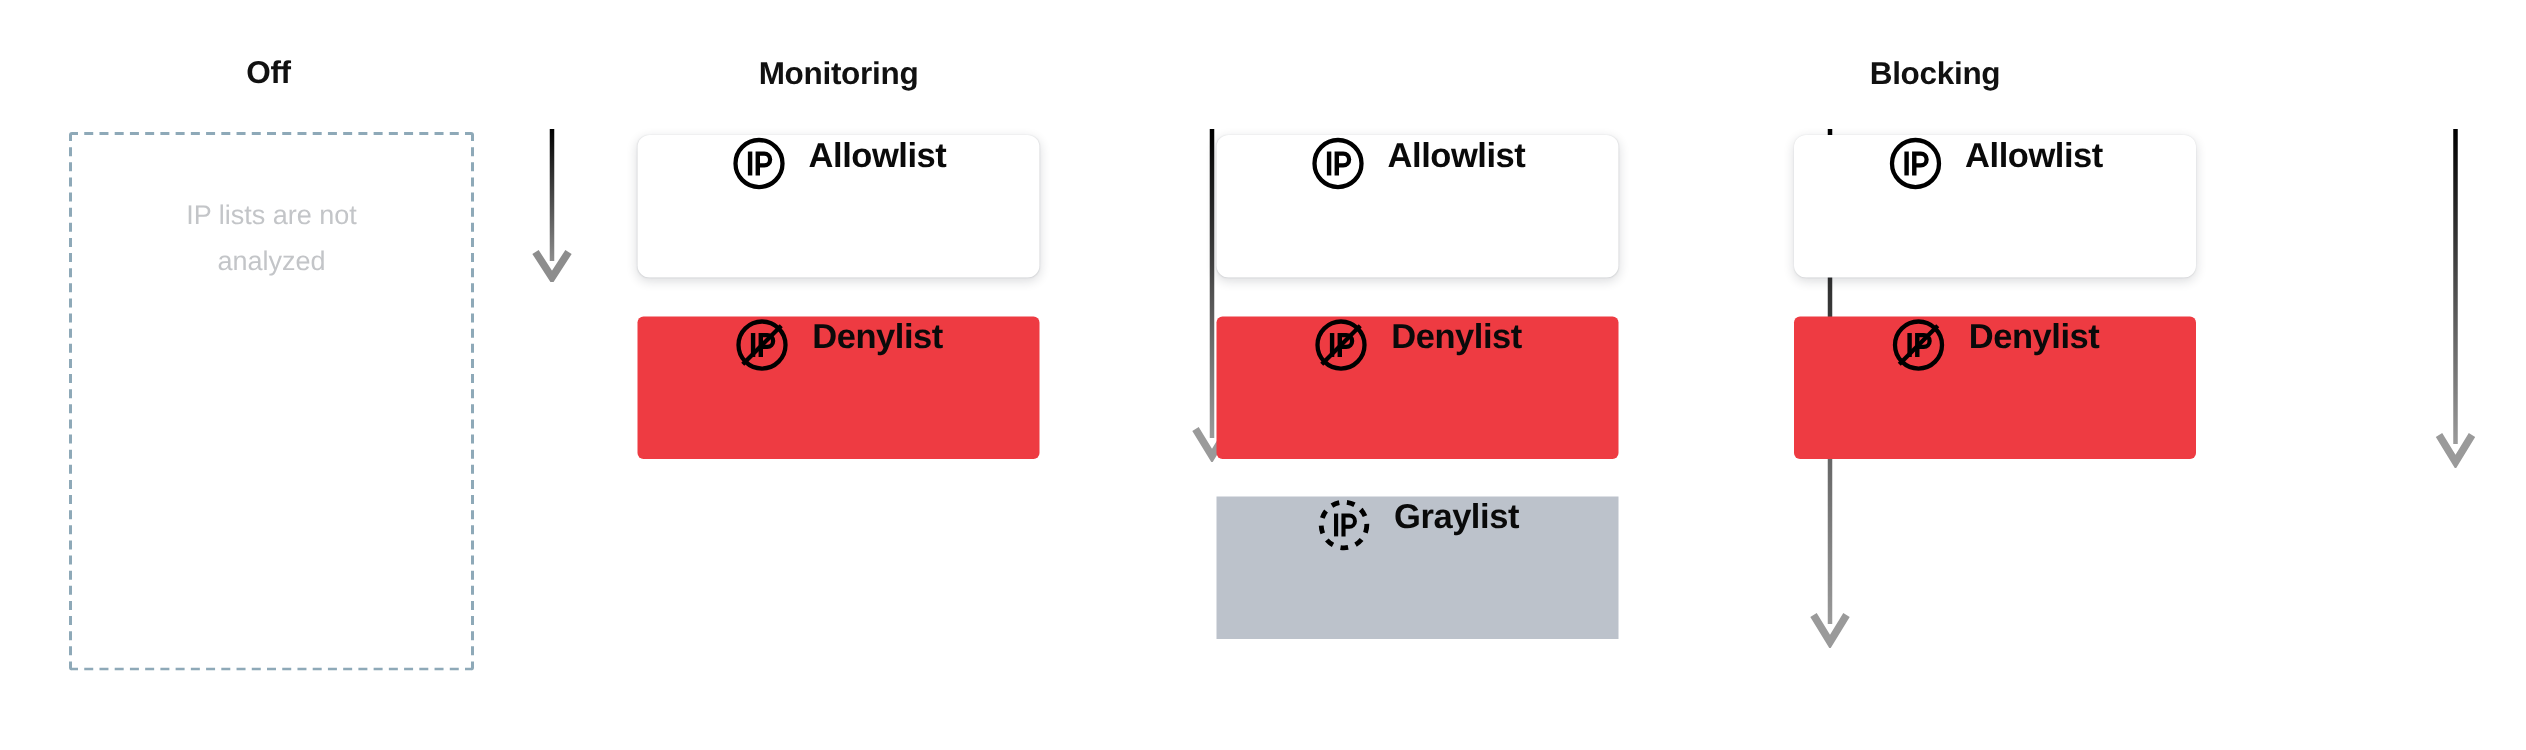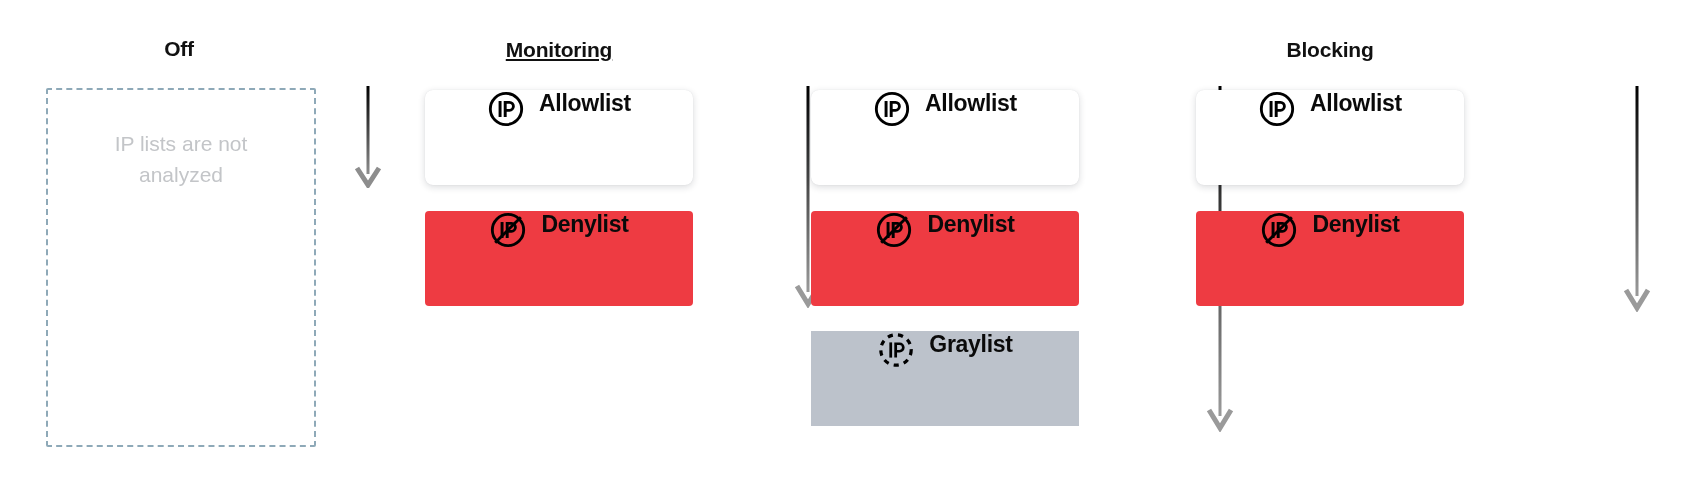--- a/index.html
+++ b/index.html
@@ -41,21 +41,21 @@
     border-radius: 2px;
     background: #ffffff;
     box-sizing: content-box;
   }
   .empty-box-text {
     position: absolute;
     left: 0;
     top: 38px;
     width: 100%;
     text-align: center;
-    font-size: 21px;
+    font-size: 18px;
     line-height: 31px;
     color: #c3c5c8;
     padding: 0 48px;
     box-sizing: border-box;
   }
 
   
   .card {
     position: absolute;
     width: 268px;
@@ -120,21 +120,21 @@
         <linearGradient id="g1" x1="0" y1="0" x2="0" y2="1">
           <stop offset="0%" stop-color="#000000"></stop>
           <stop offset="100%" stop-color="#8d8d8d"></stop>
         </linearGradient>
       </defs>
       <rect x="18.5" y="0" width="3" height="88" fill="url(#g1)"></rect>
       <path d="M9 82 L20 99 L31 82" fill="none" stroke="#8d8d8d" stroke-width="5" stroke-linecap="butt" stroke-linejoin="miter"></path>
     </svg>
   </div>
 
-  <div class="col-title" style="left:425px; top:38px; width:268px;text-decoration:underline;">Monitoring</div>
+  <div class="col-title" style="left:425px; top:38px; width:268px;">Monitoring</div>
 
   <div class="card allow" style="left:425px; top:90px;">
     <span class="card-icon">
       <svg viewBox="0 0 40 40">
         <circle cx="20" cy="20" r="16.5" fill="none" stroke="#000" stroke-width="3"></circle>
         <rect x="12.2" y="11.6" width="3.1" height="16.8" fill="#000"></rect>
         <path d="M17.6 11.6 h6.1 a5.6 5.6 0 0 1 0 11.2 h-3.0 v5.6 h-3.1 z M20.7 14.5 v5.4 h2.9 a2.7 2.7 0 0 0 0 -5.4 z" fill="#000"></path>
       </svg>
     </span>
     <span class="card-label">Allowlist</span>
@@ -206,21 +206,21 @@
         <linearGradient id="g3" x1="0" y1="0" x2="0" y2="1">
           <stop offset="0%" stop-color="#000000"></stop>
           <stop offset="100%" stop-color="#9a9a9a"></stop>
         </linearGradient>
       </defs>
       <rect x="18.5" y="0" width="3" height="330" fill="url(#g3)"></rect>
       <path d="M9 324 L20 342 L31 324" fill="none" stroke="#9a9a9a" stroke-width="5" stroke-linecap="butt" stroke-linejoin="miter"></path>
     </svg>
   </div>
 
-  <div class="col-title" style="left:1196px; top:38px; width:268px;">Blocking</div>
+  <div class="col-title" style="left:1156px; top:38px; width:268px;">Blocking</div>
 
   <div class="card allow" style="left:1196px; top:90px;">
     <span class="card-icon">
       <svg viewBox="0 0 40 40">
         <circle cx="20" cy="20" r="16.5" fill="none" stroke="#000" stroke-width="3"></circle>
         <rect x="12.2" y="11.6" width="3.1" height="16.8" fill="#000"></rect>
         <path d="M17.6 11.6 h6.1 a5.6 5.6 0 0 1 0 11.2 h-3.0 v5.6 h-3.1 z M20.7 14.5 v5.4 h2.9 a2.7 2.7 0 0 0 0 -5.4 z" fill="#000"></path>
       </svg>
     </span>
     <span class="card-label">Allowlist</span>

